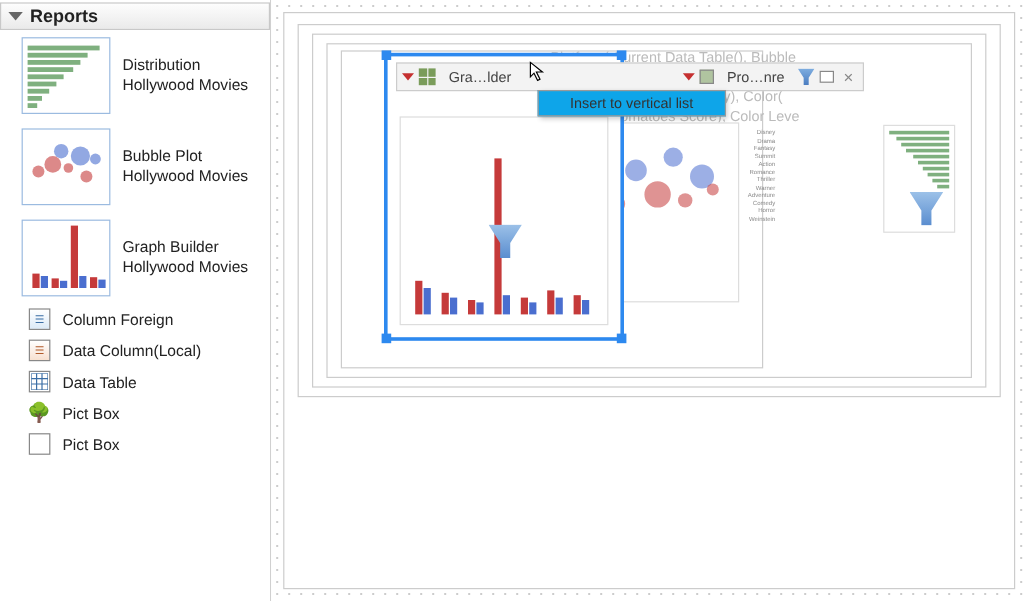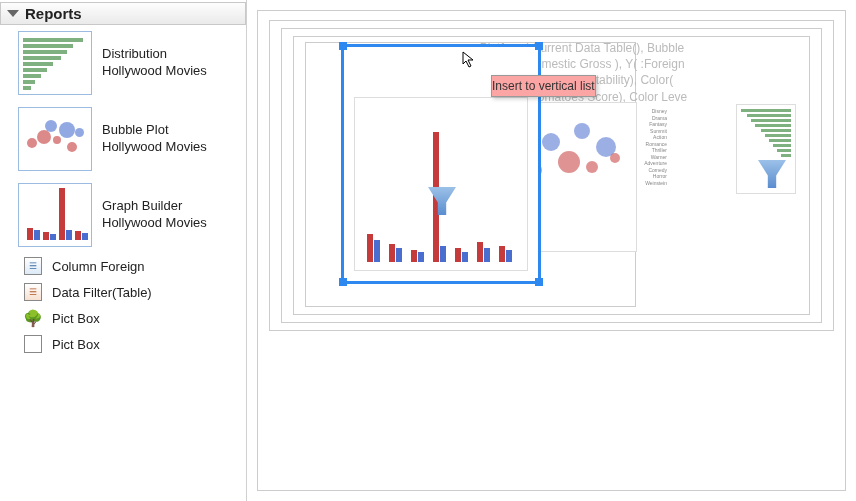--- a/index.html
+++ b/index.html
@@ -8,21 +8,21 @@
     font-family: "Segoe UI", Tahoma, sans-serif;
     font-size: 13px;
     color: #222;
     background: #fff;
     width: 856px;
     height: 501px;
     overflow: hidden;
     display: flex;
   }
   .sidebar {
-    width: 247px;
+    width: 226px;
     border-right: 1px solid #d0d0d0;
     background: #fff;
     padding-top: 2px;
   }
   .section-header {
     display: flex;
     align-items: center;
     background: linear-gradient(#fdfdfd, #eaeaea);
     border: 1px solid #c8c8c8;
     padding: 2px 6px;
@@ -133,27 +133,26 @@
   .drag-tabbar .sq { width: 12px; height: 12px; background: #b0c4a0; border: 1px solid #888; }
   .drag-tabbar .funnel {
     width: 14px; height: 14px;
     background: linear-gradient(#7faee0, #4a7cc0);
     clip-path: polygon(0 0, 100% 0, 65% 55%, 65% 100%, 35% 100%, 35% 55%);
   }
   .drag-tabbar .win { width: 12px; height: 10px; border: 1px solid #888; background: #fff; }
   .drag-tabbar .x { font-size: 14px; color: #888; padding: 0 4px; cursor: pointer; }
   .tooltip {
     position: absolute;
-    background: #fca5a5;
+    background: #0ea5e9;
     border: 1px solid #999;
-    padding: 3px 0;
+    padding: 3px 26px;
     font-size: 12px;
     color: #333;
     box-shadow: 2px 2px 4px rgba(0,0,0,0.2);
-    margin-left: 22px;
   }
   .cursor {
     position: absolute;
     width: 16px; height: 16px;
     pointer-events: none;
   }
   .cursor svg { display: block; }
   .ghost-text {
     position: absolute;
     color: #bbb;
@@ -246,21 +245,33 @@
 Hollywood Movies</div>
   </div>
 
 
   <div class="box-item">
     <div class="box-icon" style="background:linear-gradient(#fff,#dceaf7);font-size:9px;color:#3b6ea5;">☰</div>
     <span>Column Foreign</span>
   </div>
   <div class="box-item">
     <div class="box-icon" style="background:linear-gradient(#fff,#f7e0d0);font-size:9px;color:#b05a2a;">☰</div>
-    <span>Data Filter(Table)</span>
+    <span>Data Column(Local)</span>
+  </div>
+  <div class="box-item">
+    <div class="box-icon" style="background:#fff;">
+      <svg width="14" height="14">
+          <rect x="0" y="0" width="14" height="14" fill="#fff" stroke="#3b6ea5"></rect>
+          <line x1="0" y1="4.5" x2="14" y2="4.5" stroke="#3b6ea5"></line>
+          <line x1="0" y1="9" x2="14" y2="9" stroke="#3b6ea5"></line>
+          <line x1="4.5" y1="0" x2="4.5" y2="14" stroke="#3b6ea5"></line>
+          <line x1="9" y1="0" x2="9" y2="14" stroke="#3b6ea5"></line>
+        </svg>
+    </div>
+    <span>Data Table</span>
   </div>
   <div class="box-item">
     <div class="box-icon" style="border:none;font-size:16px;">🌳</div>
     <span>Pict Box</span>
   </div>
   <div class="box-item">
     <div class="box-icon" style="border:1px solid #888;"></div>
     <span>Pict Box</span>
   </div>
 
@@ -331,20 +342,41 @@
       <div class="vbar" style="background:#c53a3a;left:100px;height:14px"></div>
       <div class="vbar" style="background:#4a6ecf;left:107px;height:10px"></div>
       <div class="vbar" style="background:#c53a3a;left:122px;height:20px"></div>
       <div class="vbar" style="background:#4a6ecf;left:129px;height:14px"></div>
       <div class="vbar" style="background:#c53a3a;left:144px;height:16px"></div>
       <div class="vbar" style="background:#4a6ecf;left:151px;height:12px"></div>
     </div>
     <div class="mini-funnel" style="left:84px;top:140px"></div>
   </div>
 
+  <div class="drag-tabbar" style="left:104px;top:52px;width:390px">
+    <span class="red-tri"></span>
+    <span class="quad-icon">
+        <div></div>
+        <div></div>
+        <div></div>
+        <div></div>
+      </span>
+    <span class="tab">
+      <span>Gra…lder</span>
+    </span>
+    <span style="flex:1"></span>
+    <span class="red-tri"></span>
+    <span class="sq"></span>
+    <span class="tab">
+      <span>Pro…nre</span>
+    </span>
+    <span class="funnel"></span>
+    <span class="win"></span>
+    <span class="x">×</span>
+  </div>
 
   <div class="cursor" style="left:214px;top:50px">
     <svg width="18" height="18" viewBox="0 0 18 18">
       <path d="M2 2 L2 14 L5 11 L8 17 L10 16 L7 10 L12 10 Z" fill="#fff" stroke="#000" stroke-width="1"></path>
     </svg>
   </div>
 
   <div class="tooltip" style="left:222px;top:75px">Insert to vertical list</div>
 
 </div>

